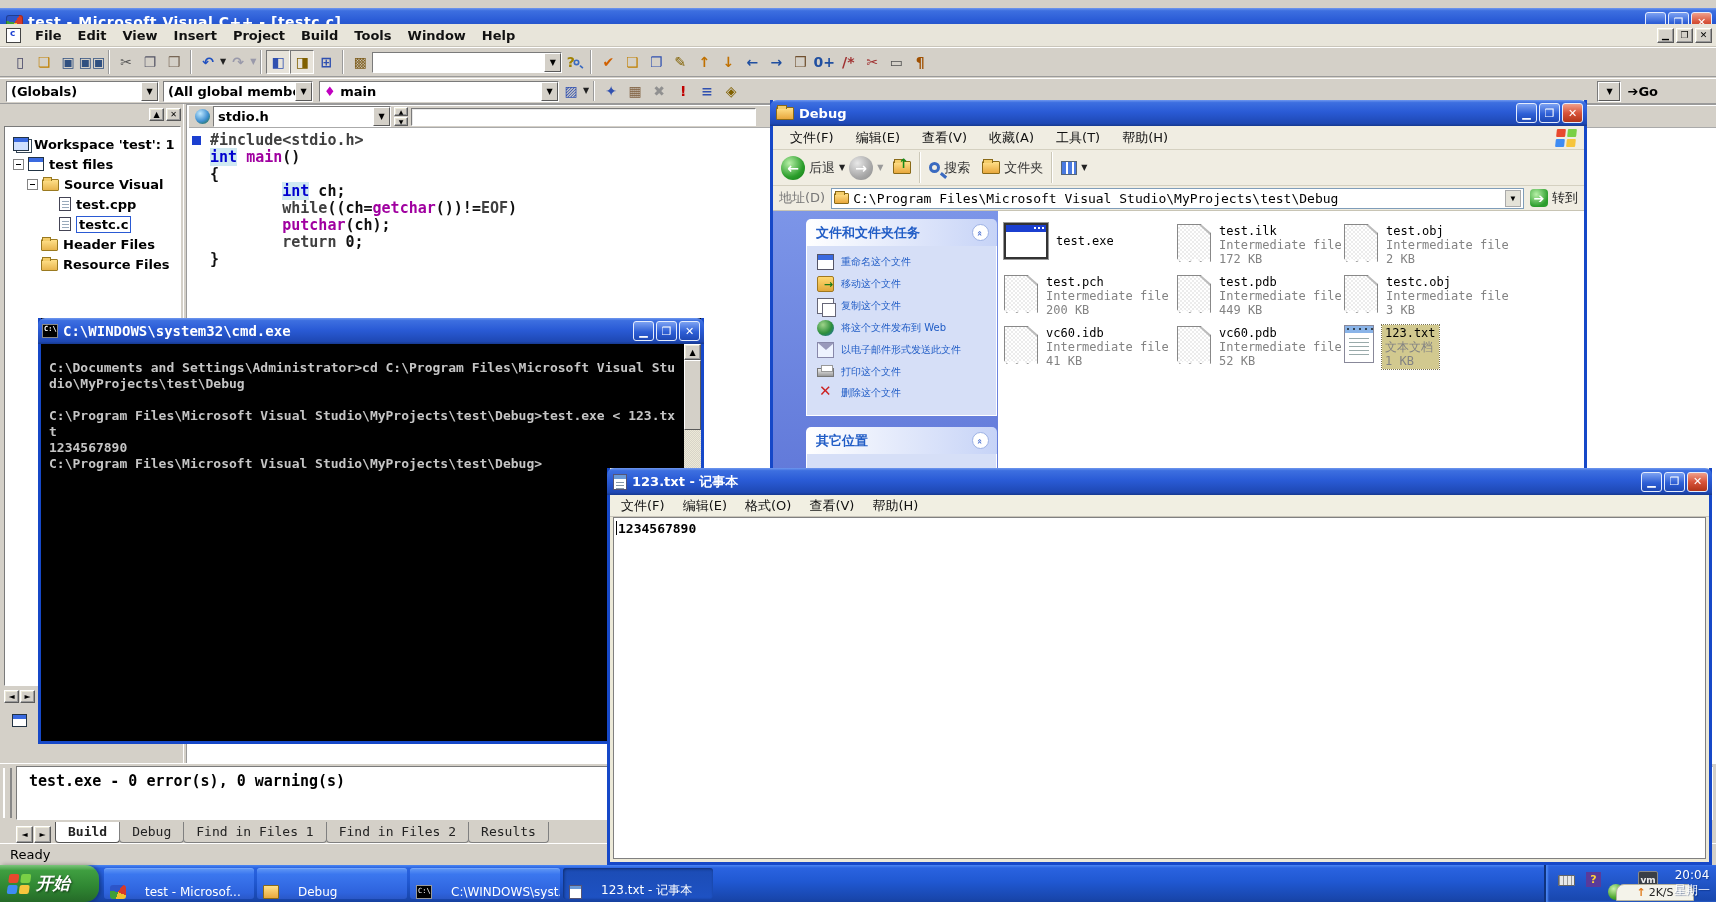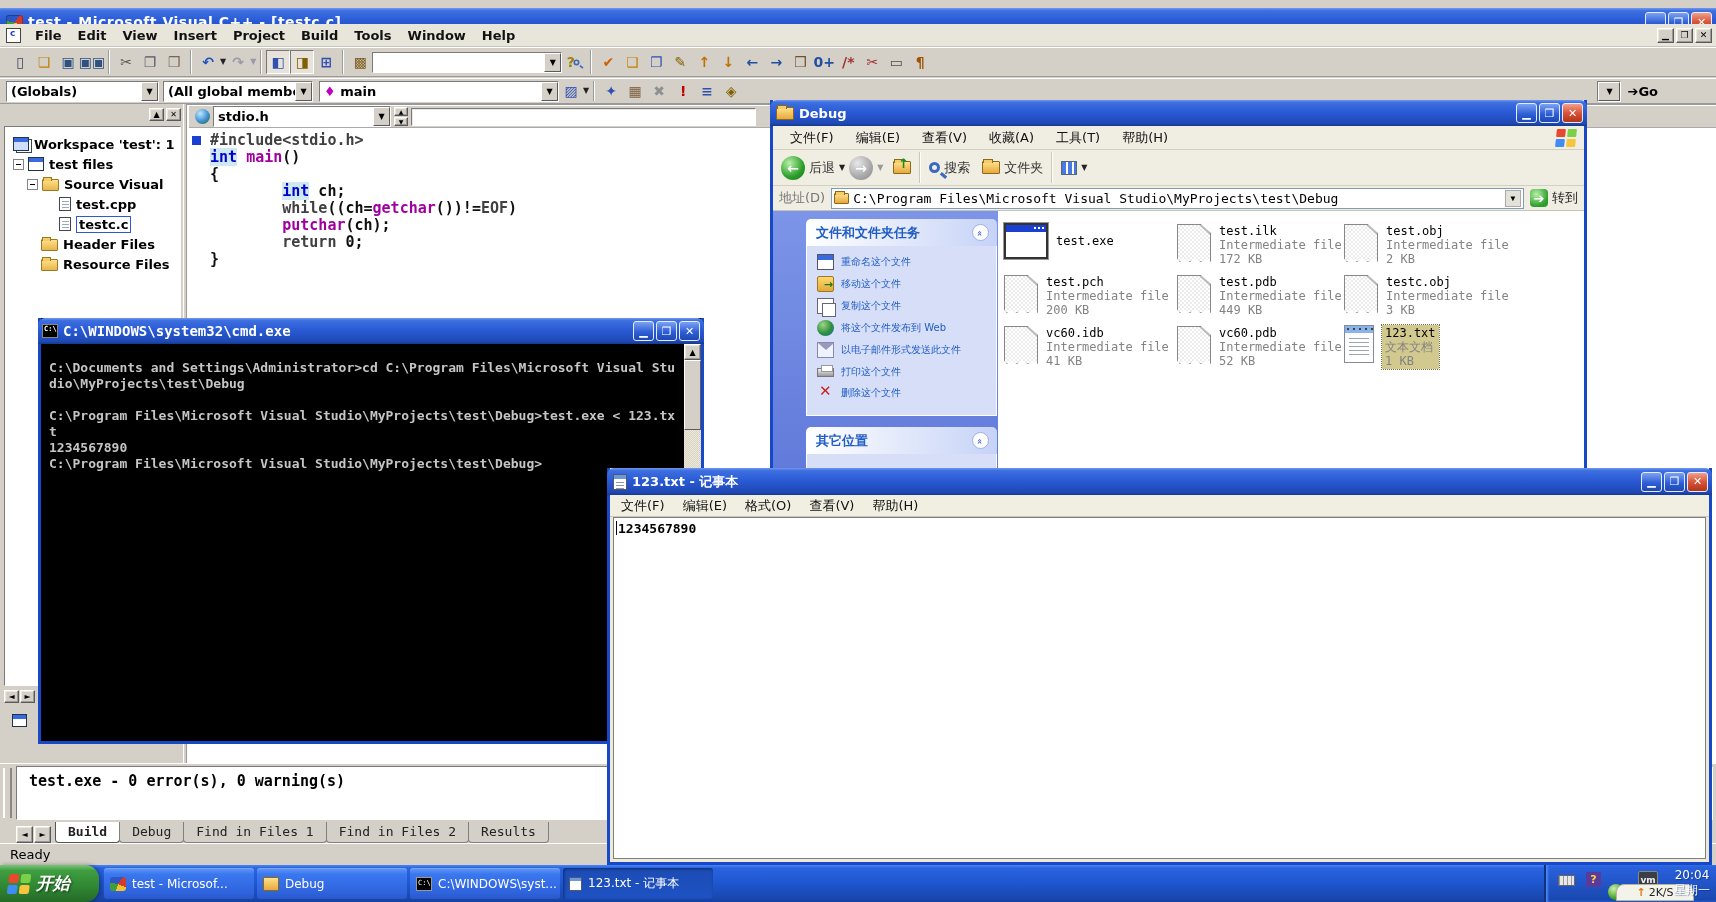--- a/index.html
+++ b/index.html
@@ -179,21 +179,21 @@
   #start-btn{position:absolute;left:0;top:0;width:99px;height:37px;border-radius:0 14px 14px 0;
     background:linear-gradient(180deg,#7cc57c 0%,#3f9e40 15%,#2f8632 60%,#256a28 100%);
     display:flex;align-items:center;gap:6px;padding-left:8px;color:#fff;font-weight:bold;font-style:italic;font-size:17px;
     text-shadow:1px 1px 2px #00000088;box-shadow:2px 0 4px #00000055}
   .flag{width:22px;height:20px;position:relative;transform:skewX(-8deg)}
   .flag i,.winflag i{display:block}
   .flag i{position:absolute;width:10px;height:9px;border-radius:2px}
   .f-r{background:#e8492e;left:0;top:0}.f-g{background:#7ad046;right:0;top:0}
   .f-b{background:#3f8cf3;left:0;bottom:0}.f-y{background:#f6c53d;right:0;bottom:0}
   #task-buttons{position:absolute;left:104px;top:3px;display:flex;gap:3px}
-  .taskbtn{width:150px;height:31px;border-radius:3px;display:flex;align-items:center;gap:6px;padding:0 6px;
+  .taskbtn{width:150px;height:31px;border-radius:3px;display:flex;align-items:flex-end;gap:19px;padding:0 6px;
     background:linear-gradient(180deg,#639af6 0%,#3b77ef 20%,#2e63dd 80%,#2a58c8 100%);
     box-shadow:inset 0 1px 0 #9cc0ff55;color:#fff;font-size:12px;white-space:nowrap;overflow:hidden}
   .taskbtn.active{background:linear-gradient(180deg,#1c4cb4,#1e52c4);box-shadow:inset 1px 1px 3px #00113388}
   .tbi{width:16px;height:14px;flex:none;position:relative}
   .tbi-vc{background:conic-gradient(from 35deg,#d43a2a 0 22%,#f2c230 0 45%,#3f9e3a 0 68%,#2d55c8 0 100%);border-radius:3px}
   .tbi-folder{background:linear-gradient(#ffe089,#e8a83d);border:1px solid #8a6a18;border-radius:1px}
   .tbi-cmd{background:#000;border:1px solid #999}
   .tbi-cmd::before{content:"C:\\";position:absolute;left:1px;top:1px;color:#fff;font-size:7px;font-family:"DejaVu Sans Mono",monospace}
   .tbi-notepad{width:13px;background:#fff;border:1px solid #557}
   .tbi-notepad::before{content:"";position:absolute;left:0;top:0;right:0;height:3px;background:#6a9ad8}

